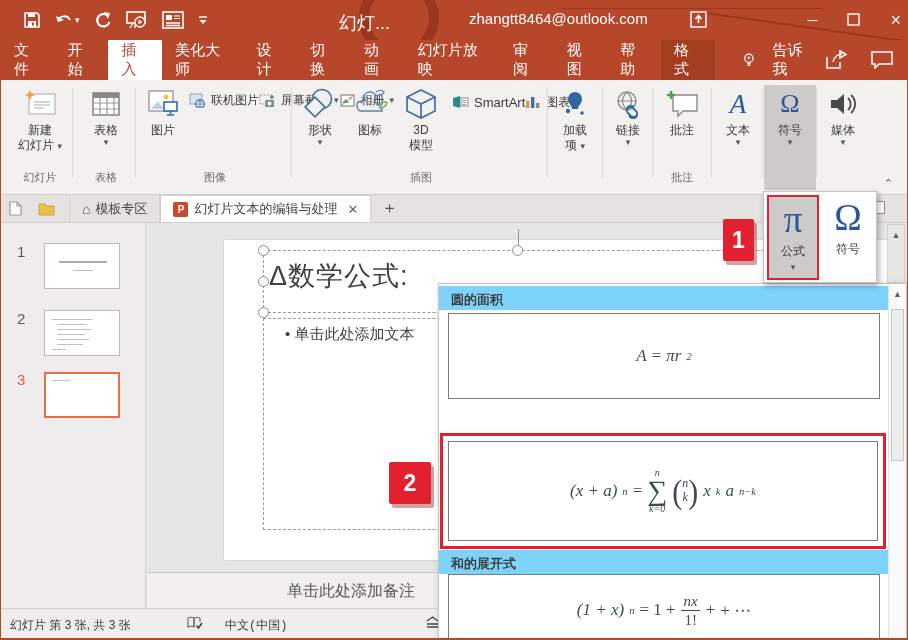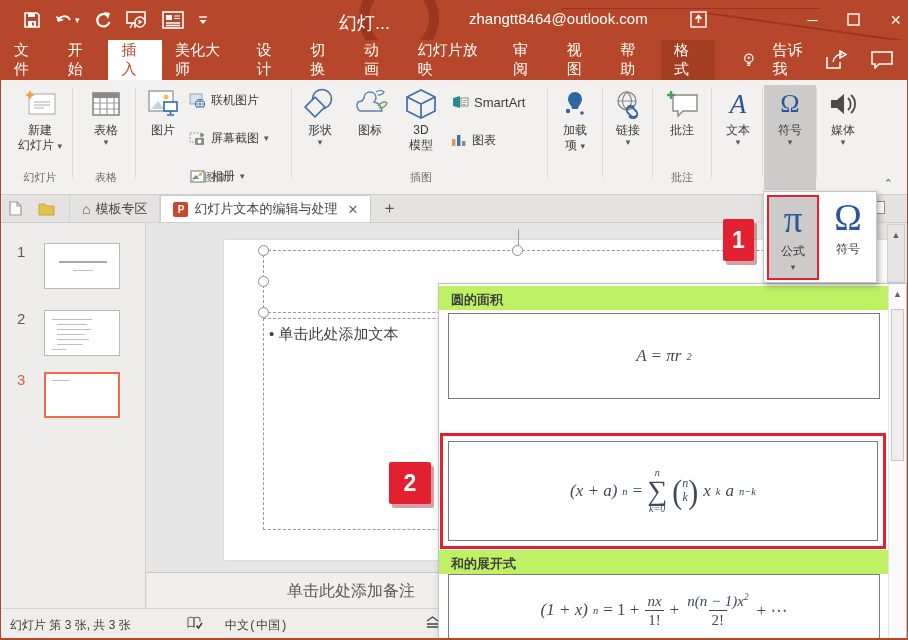--- a/index.html
+++ b/index.html
@@ -30,21 +30,21 @@
   .rtab.contextual{background:#A33E21;}
   .tellme{display:flex;align-items:center;gap:18px;padding:0 12px;margin-left:16px;}
   .tabrow-right{margin-left:auto;display:flex;align-items:center;gap:22px;padding-right:14px;}
 
   
   .ribbon{position:absolute;left:0;top:80px;width:100%;height:115px;background:#F3F1F0;border-bottom:1px solid #D2CFCC;}
   .rsep{position:absolute;top:8px;height:90px;width:1px;background:#DCD9D6;}
   .grp-label{position:absolute;top:90px;font-size:11px;color:#6b6b6b;text-align:center;}
   .bigbtn{position:absolute;top:5px;height:86px;display:flex;flex-direction:column;align-items:center;color:#3b3b3b;font-size:12px;line-height:15px;text-align:center;}
   .bigbtn .bicon{height:38px;display:flex;align-items:center;justify-content:center;}
-  .smallstack{position:absolute;display:flex;flex-direction:column;gap:12px;}
+  .smallstack{position:absolute;display:flex;flex-direction:row;}
   .smallbtn{display:flex;align-items:center;gap:5px;height:26px;color:#3b3b3b;font-size:12px;}
   .symbols-hl{position:absolute;left:763px;top:5px;width:52px;height:105px;background:#CDCBC9;}
   .collapse-ribbon{position:absolute;right:14px;bottom:4px;color:#5a5a5a;font-size:11px;}
   .blue-letter{font-family:"Liberation Serif","DejaVu Serif",serif;font-style:italic;color:#2B579A;font-size:27px;line-height:1;}
   .blue-omega{font-family:"Liberation Serif","DejaVu Serif",serif;color:#2B579A;font-size:26px;line-height:1;}
 
   
   .doctabs{position:absolute;left:0;top:195px;width:100%;height:28px;background:#E5E3E1;border-bottom:1px solid #D0CECC;display:flex;align-items:stretch;}
   .dt-iconbtn{display:flex;align-items:center;padding:0 8px;}
   .dtab{display:flex;align-items:center;gap:6px;padding:0 12px;font-size:13px;color:#444;border-right:1px solid #D5D3D1;}
@@ -89,21 +89,21 @@
   .sym-btn{position:absolute;top:3px;width:52px;height:85px;display:flex;flex-direction:column;align-items:center;font-size:12px;color:#3b3b3b;}
   .sym-btn .g{font-family:"Liberation Serif","DejaVu Serif",serif;color:#2B579A;font-size:37px;line-height:46px;}
   .sym-btn.eq{left:3px;background:#CDCBC9;border:2px solid #E2202F;}
   .sym-btn.om{left:58px;background:#fff;}
 
   .badge{position:absolute;background:#E2202F;color:#fff;font-size:23px;font-weight:bold;display:flex;align-items:center;justify-content:center;border-radius:2px;box-shadow:3px 4px 0 rgba(140,20,25,.4);z-index:50;}
   .badge.b1{left:722px;top:219px;width:31px;height:42px;}
   .badge.b2{left:388px;top:462px;width:42px;height:42px;}
 
   .eq-panel{position:absolute;left:437px;top:283px;width:469px;height:357px;background:#fff;border:1px solid #C5C5C5;box-shadow:3px 4px 8px rgba(0,0,0,.28);z-index:30;overflow:hidden;}
-  .eq-head{position:absolute;left:0;width:450px;height:24px;background:#bef264;color:#3f3f3f;font-size:13px;font-weight:bold;padding:5px 0 0 12px;}
+  .eq-head{position:absolute;left:0;width:450px;height:24px;background:#7dd3fc;color:#3f3f3f;font-size:13px;font-weight:bold;padding:5px 0 0 12px;}
   .eq-box{position:absolute;left:9px;width:432px;background:#fff;border:1px solid #7c7c7c;display:flex;align-items:center;justify-content:center;}
   .eq-redwrap{position:absolute;left:1px;top:149px;width:446px;height:116px;border:3px solid #E2202F;display:flex;align-items:center;justify-content:center;}
   .eq-redwrap .eq-box{position:static;width:430px;height:100px;}
   .eq-scrollcol{position:absolute;right:0;top:0;width:18px;height:100%;background:#FAFAFA;border-left:1px solid #E3E3E3;}
   .eq-thumb{position:absolute;left:2px;top:25px;width:13px;height:152px;background:#EDEDED;border:1px solid #C6C6C6;}
 
   .eqline{display:flex;align-items:center;justify-content:center;gap:5px;font-family:"Liberation Serif","DejaVu Serif",serif;font-style:italic;color:#3D4A5C;font-size:17px;}
   .eqline sup{font-size:62%;font-style:italic;}
   .sumwrap{display:inline-flex;flex-direction:column;align-items:center;line-height:1;}
   .sumtop,.sumbot{font-size:10px;}
@@ -472,23 +472,24 @@
 
   <div class="editor"></div>
   <div class="slide"></div>
 
   <div class="ph-box" style="left:262px;top:250px;width:596px;height:63px;"></div>
   <div class="rot-stem" style="left:517px;top:229px;height:16px;"></div>
   <span class="handle" style="left:257px;top:245px;"></span>
   <span class="handle" style="left:257px;top:276px;"></span>
   <span class="handle" style="left:257px;top:307px;"></span>
   <span class="handle" style="left:511px;top:245px;"></span>
+  <div class="slide-title" style="left:268px;top:258px;">Δ数学公式:</div>
 
   <div class="ph-box" style="left:262px;top:318px;width:596px;height:212px;"></div>
-  <div class="slide-body" style="left:268px;top:325px;">
+  <div class="slide-body" style="left:284px;top:325px;">
     <span>•</span>
     <span>单击此处添加文本</span>
   </div>
 
   <div class="notes">
     <span class="notes-text">单击此处添加备注</span>
   </div>
 
   <div class="editor-scroll">
     <span class="scroll-arrow">▲</span>
@@ -564,24 +565,20 @@
     <div class="eq-box" style="top:290px;height:90px;">
       <span class="eqline" style="margin-top:-18px;">
         <span>(1 + x)</span>
           <sup>n</sup>
         <span style="font-style:normal;">= 1 +</span>
         <span class="frac">
             <span class="fnum">nx</span>
             <span class="fden" style="font-style:normal;">1!</span>
           </span>
         <span style="font-style:normal;">+</span>
-        <span class="frac">
-            <span class="fnum"><span>n(n − 1)x</span><sup>2</sup></span>
-            <span class="fden" style="font-style:normal;">2!</span>
-          </span>
         <span style="font-style:normal;">+ ⋯</span>
       </span>
     </div>
 
     <div class="eq-scrollcol">
       <span class="scroll-arrow">▲</span>
       <span class="eq-thumb"></span>
     </div>
   </div>
 

